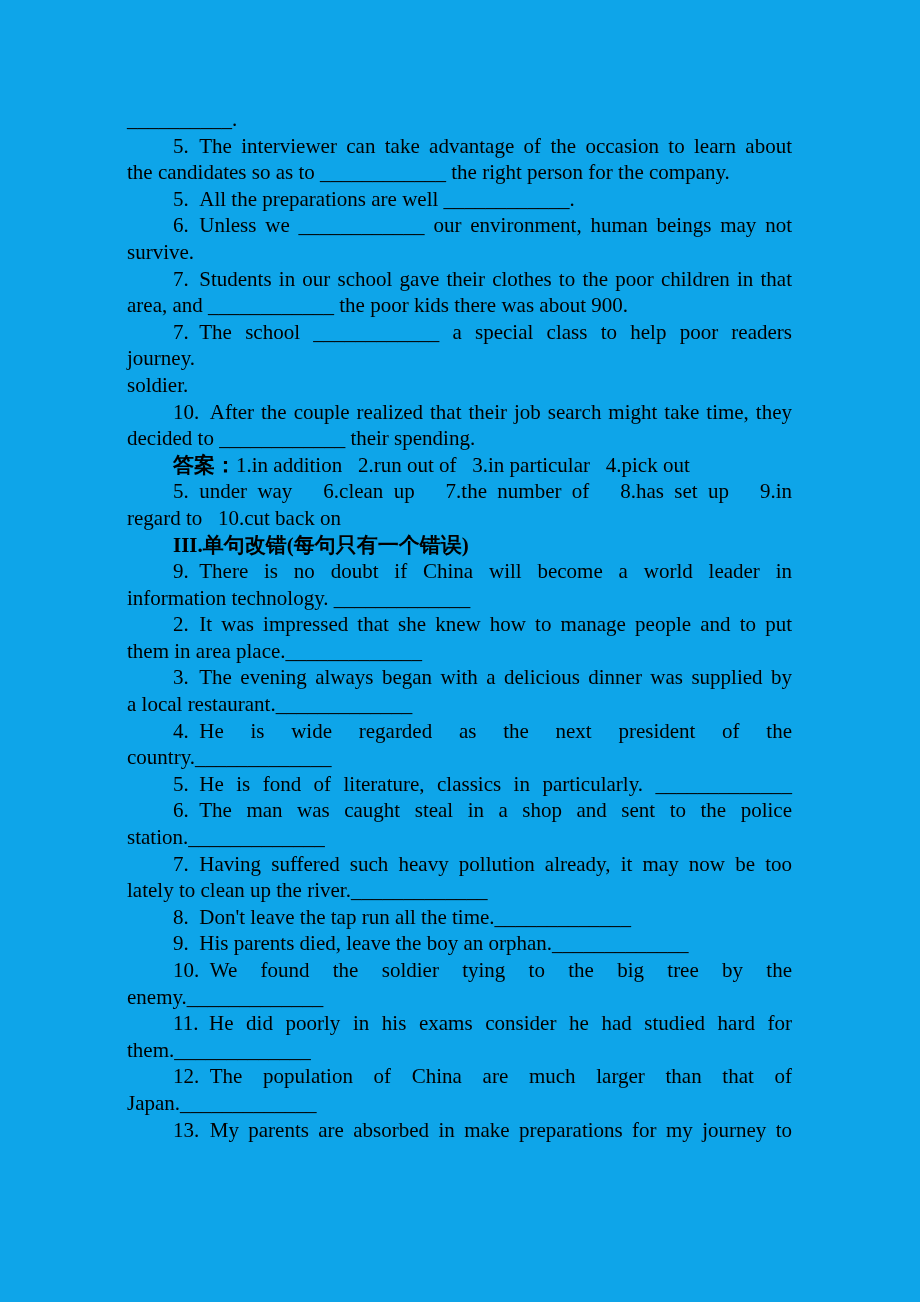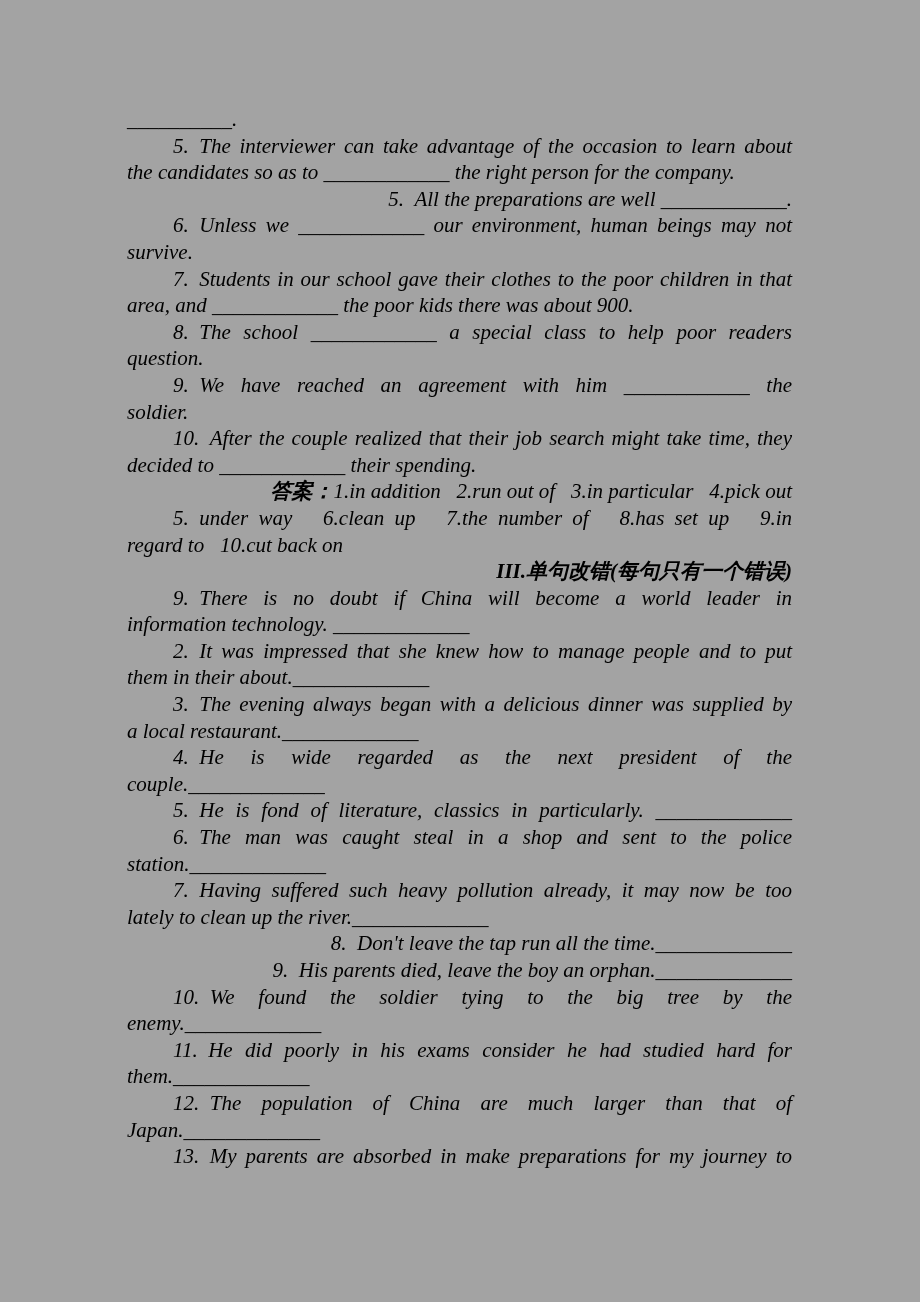--- a/index.html
+++ b/index.html
@@ -1,46 +1,45 @@
 <!DOCTYPE html>
 <html><head>
 <meta charset="utf-8">
 <style>
   html, body { margin: 0; padding: 0; background: #ffffff; }
   .page {
     position: relative;
     width: 920px;
     height: 1302px;
-    background: #a3a3a3;
+    background: #0ea5e9;
     color: #000000;
     font-family: "Liberation Serif", "DejaVu Serif", serif;
     font-size: 21px;
     overflow: hidden;
-    font-style: italic;
   }
   .content {
     position: absolute;
     left: 127px;
     top: 106px;
     width: 665px;
   }
   .para { margin: 0; padding: 0; }
   .line {
     line-height: 26.6px;
     min-height: 26.6px;
     text-align: left;
     word-spacing: normal;
   }
   
   .line.j {
     text-align: justify;
     text-align-last: justify;
   }
   
-  .line.ind { padding-left: 46px; text-align: right; }
+  .line.ind { padding-left: 46px; }
   .bold { font-weight: 700; }
 </style>
 </head>
 <body>
 
 <div class="page">
   <div class="content">
       <div class="para">
         <div class="line">__________.</div>
       </div>
@@ -53,25 +52,24 @@
       </div>
       <div class="para">
         <div class="line j ind">6. Unless we ____________ our environment, human beings may not</div>
         <div class="line">survive.</div>
       </div>
       <div class="para">
         <div class="line j ind">7. Students in our school gave their clothes to the poor children in that</div>
         <div class="line">area, and ____________ the poor kids there was about 900.</div>
       </div>
       <div class="para">
-        <div class="line j ind">8. The school ____________ a special class to help poor readers</div>
-        <div class="line">question.</div>
+        <div class="line j ind">7. The school ____________ a special class to help poor readers</div>
+        <div class="line">journey.</div>
       </div>
       <div class="para">
-        <div class="line j ind">9. We have reached an agreement with him ____________ the</div>
         <div class="line">soldier.</div>
       </div>
       <div class="para">
         <div class="line j ind">10. After the couple realized that their job search might take time, they</div>
         <div class="line">decided to ____________ their spending.</div>
       </div>
       <div class="para">
         <div class="line ind"><span class="bold">答案：</span>1.in addition&nbsp;&nbsp; 2.run out of&nbsp;&nbsp; 3.in particular&nbsp;&nbsp; 4.pick out</div>
       </div>
       <div class="para">
@@ -80,29 +78,29 @@
       </div>
       <div class="para">
         <div class="line ind bold">III.单句改错(每句只有一个错误)</div>
       </div>
       <div class="para">
         <div class="line j ind">9. There is no doubt if China will become a world leader in</div>
         <div class="line">information technology. _____________</div>
       </div>
       <div class="para">
         <div class="line j ind">2. It was impressed that she knew how to manage people and to put</div>
-        <div class="line">them in their about._____________</div>
+        <div class="line">them in area place._____________</div>
       </div>
       <div class="para">
         <div class="line j ind">3. The evening always began with a delicious dinner was supplied by</div>
         <div class="line">a local restaurant._____________</div>
       </div>
       <div class="para">
         <div class="line j ind">4. He is wide regarded as the next president of the</div>
-        <div class="line">couple._____________</div>
+        <div class="line">country._____________</div>
       </div>
       <div class="para">
         <div class="line j ind">5. He is fond of literature, classics in particularly. _____________</div>
       </div>
       <div class="para">
         <div class="line j ind">6. The man was caught steal in a shop and sent to the police</div>
         <div class="line">station._____________</div>
       </div>
       <div class="para">
         <div class="line j ind">7. Having suffered such heavy pollution already, it may now be too</div>

